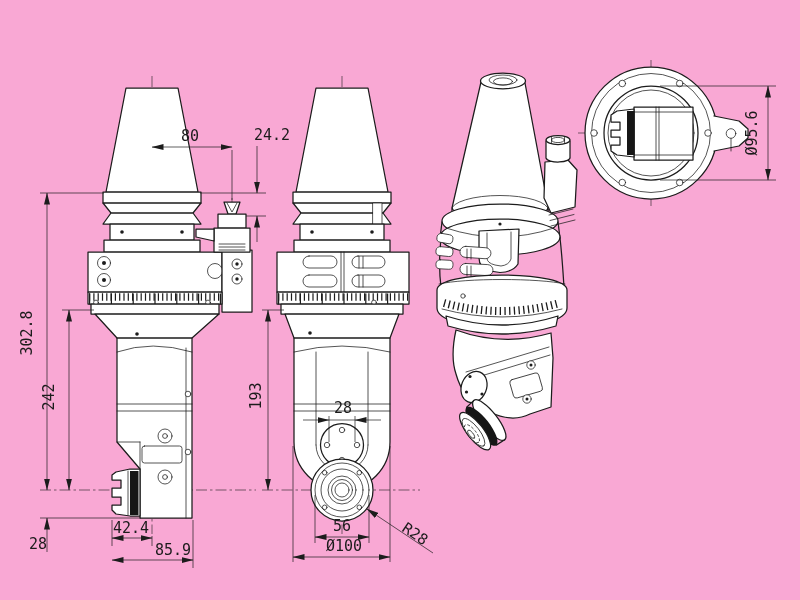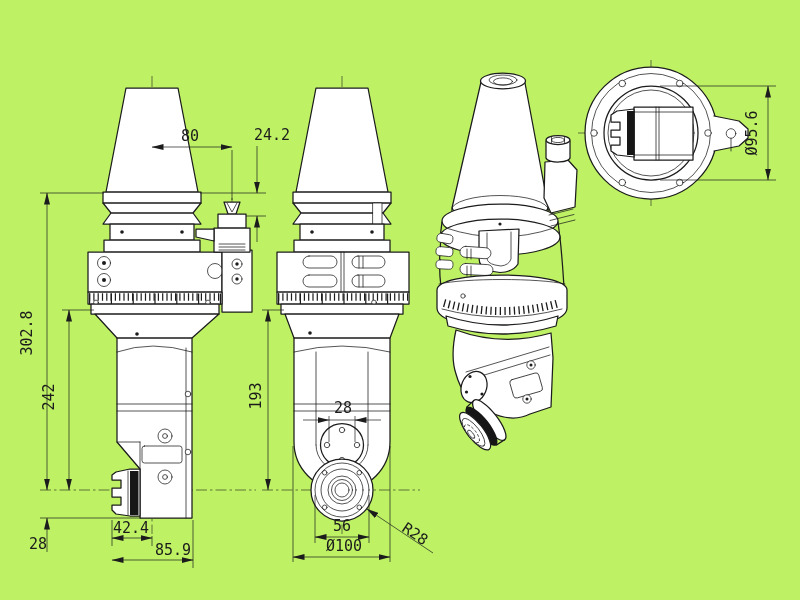--- a/index.html
+++ b/index.html
@@ -1,16 +1,16 @@
 <!DOCTYPE html>
 <html><head>
 <meta charset="utf-8">
 <style>
   html,body{margin:0;padding:0;background:#fff;}
-  .page{width:800px;height:600px;background:#bef264;position:relative;overflow:hidden;}
+  .page{width:800px;height:600px;background:#f9a8d4;position:relative;overflow:hidden;}
   svg{display:block;}
   
   .o  {fill:none;stroke:#1c1c1c;stroke-width:1.25;stroke-linejoin:round;stroke-linecap:round;}
   .o2 {fill:none;stroke:#1c1c1c;stroke-width:.75;stroke-linejoin:round;stroke-linecap:round;}
   .w  {fill:#ffffff;}
   .blk{fill:#161616;stroke:none;}
   .dot{fill:#1c1c1c;stroke:none;}
   
   .d  {fill:none;stroke:#1c1c1c;stroke-width:.7;}
   

